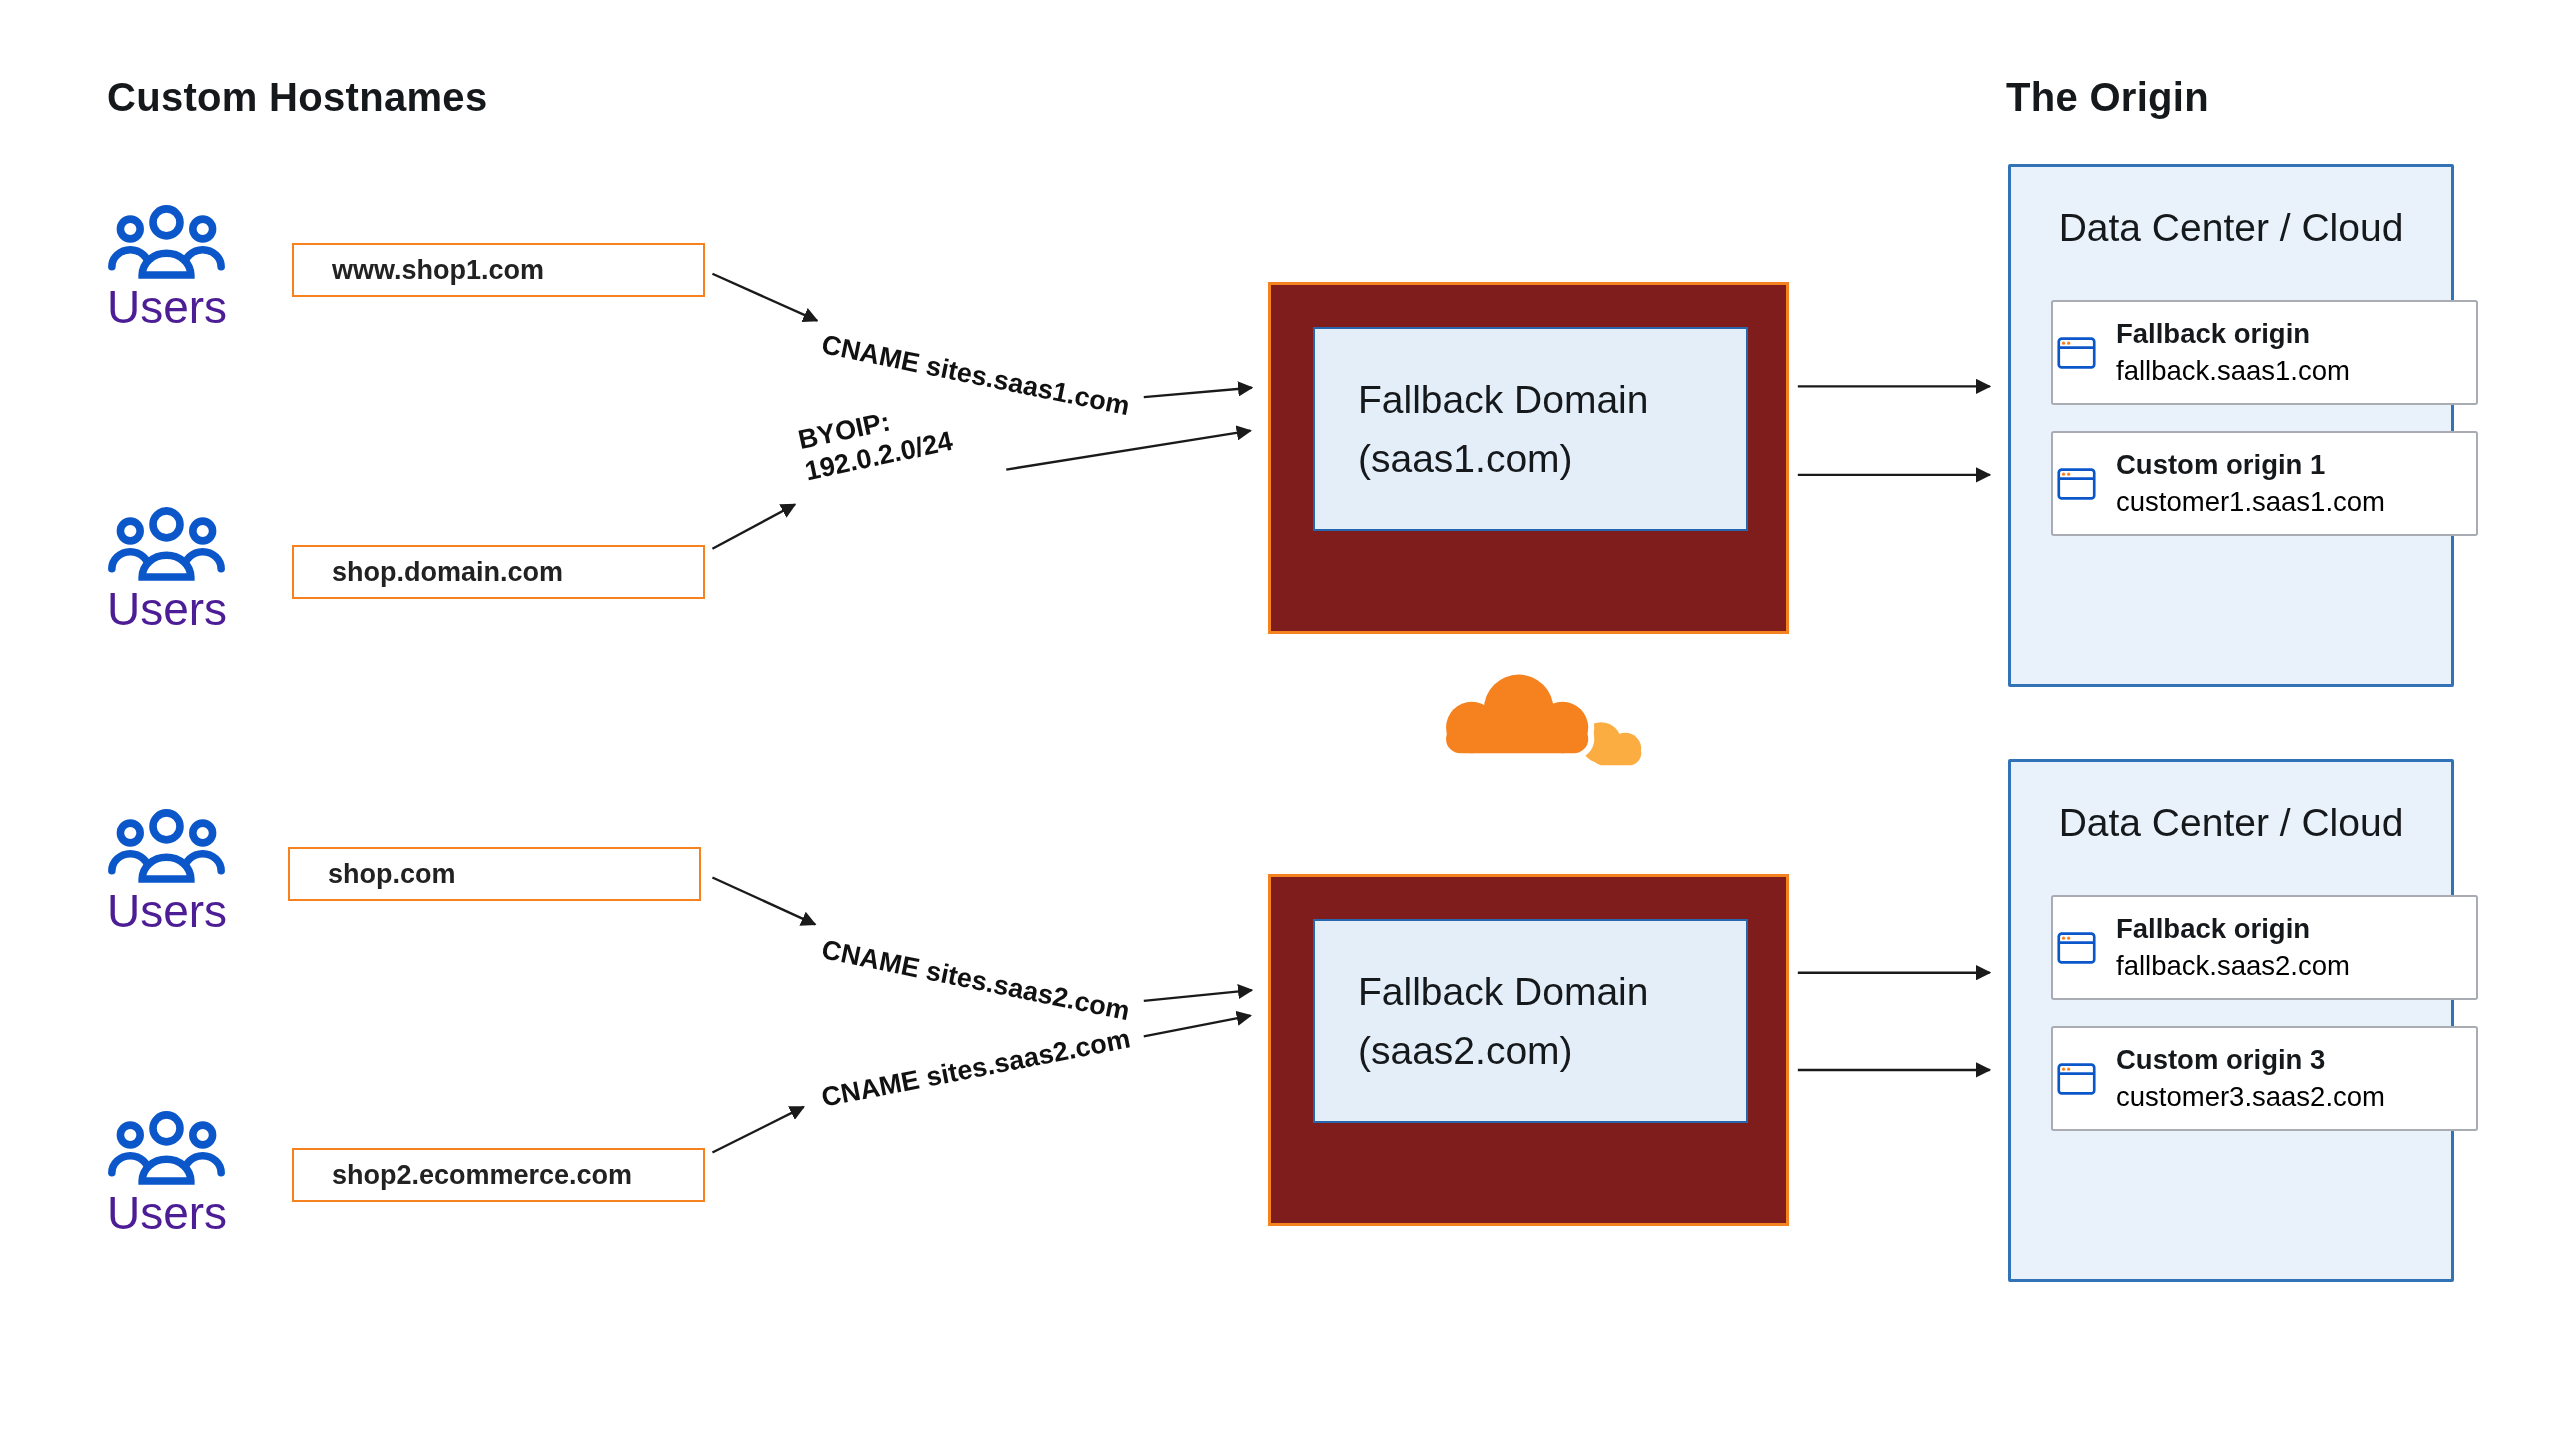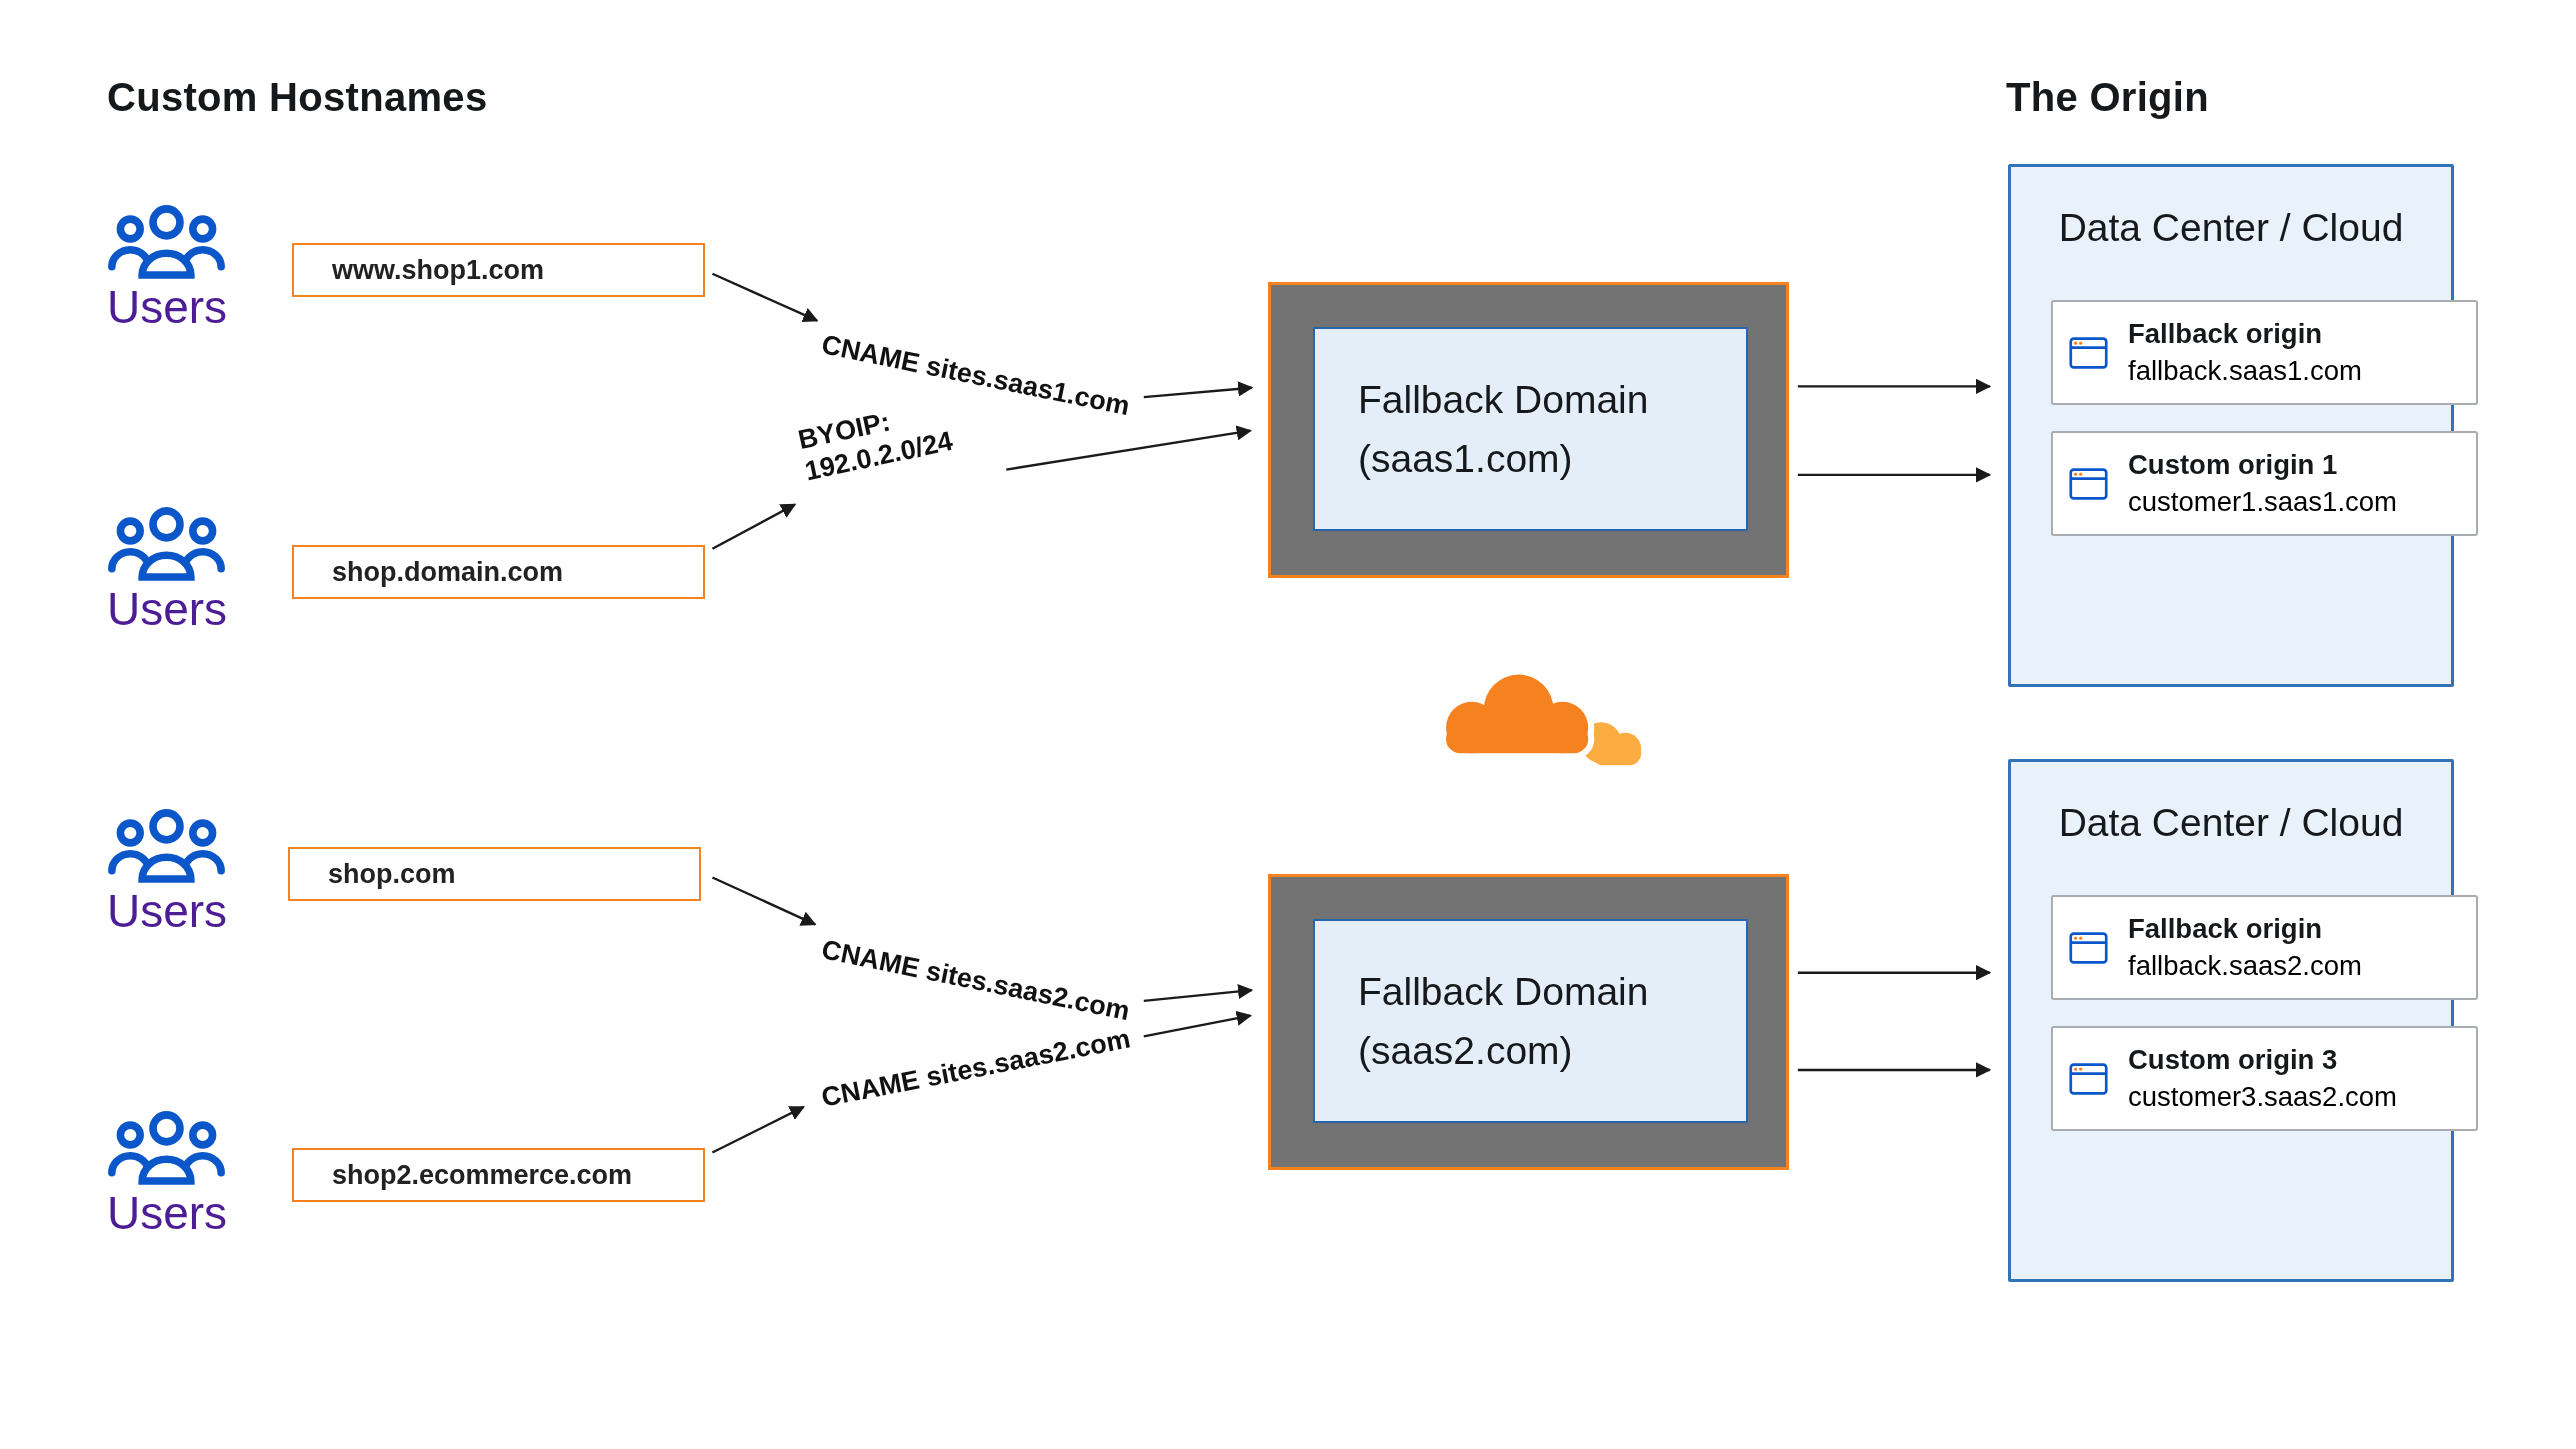--- a/index.html
+++ b/index.html
@@ -6,31 +6,31 @@
   body{width:2576px;height:1449px;position:relative;overflow:hidden;
        font-family:"Liberation Sans", sans-serif;color:#16191c;}
   .abs{position:absolute;}
   .arrows{position:absolute;left:0;top:0;width:2576px;height:1449px;pointer-events:none;}
   .section-title{font-size:40px;font-weight:bold;letter-spacing:0.3px;}
   .user-group{display:flex;flex-direction:column;align-items:flex-start;}
   .users-label{font-size:46px;margin-top:0;color:#4c1d95;}
   .hostname-box{width:413px;height:54px;border:2.7px solid #F6821F;background:#fff;
       box-sizing:border-box;display:flex;align-items:center;padding-left:38px;
       font-size:27px;font-weight:bold;color:#222;}
-  .fallback-outer{width:521px;height:296px;border:3.4px solid #F6821F;background:#737373;box-sizing:border-box;}
+  .fallback-outer{width:521px;height:352px;border:3.4px solid #F6821F;background:#7f1d1d;box-sizing:border-box;}
   .fallback-inner{position:absolute;left:42px;top:42px;width:435px;height:204px;
       border:2.7px solid #2666AE;background:#E4EEF9;box-sizing:border-box;
       display:flex;flex-direction:column;justify-content:center;padding-left:43px;
       font-size:39px;line-height:59px;color:#16191c;}
   .origin-panel{width:446px;height:523px;border:3.4px solid #3273B8;background:#E9F2FB;
       box-sizing:border-box;border-radius:2px;}
   .panel-title{text-align:center;font-size:39px;margin-top:39px;color:#16191c;}
   .origin-card{position:absolute;left:40px;width:427px;height:105px;background:#fff;
       border:2px solid #a9adb3;border-radius:2.7px;box-sizing:border-box;
-      display:flex;align-items:center;padding-left:16px;gap:20px;}
+      display:flex;align-items:center;padding-left:4px;gap:20px;}
   .card-text{display:flex;flex-direction:column;}
   .card-title{font-size:27.5px;font-weight:bold;color:#16191c;}
   .card-sub{font-size:27.5px;color:#000000;margin-top:5.4px;}
   .arrow-label{position:absolute;font-size:27px;font-weight:bold;color:#111;
       transform-origin:0 50%;white-space:nowrap;}
   .arrow-label .ln{display:block;line-height:32px;}
 </style>
 </head>
 <body>
 

